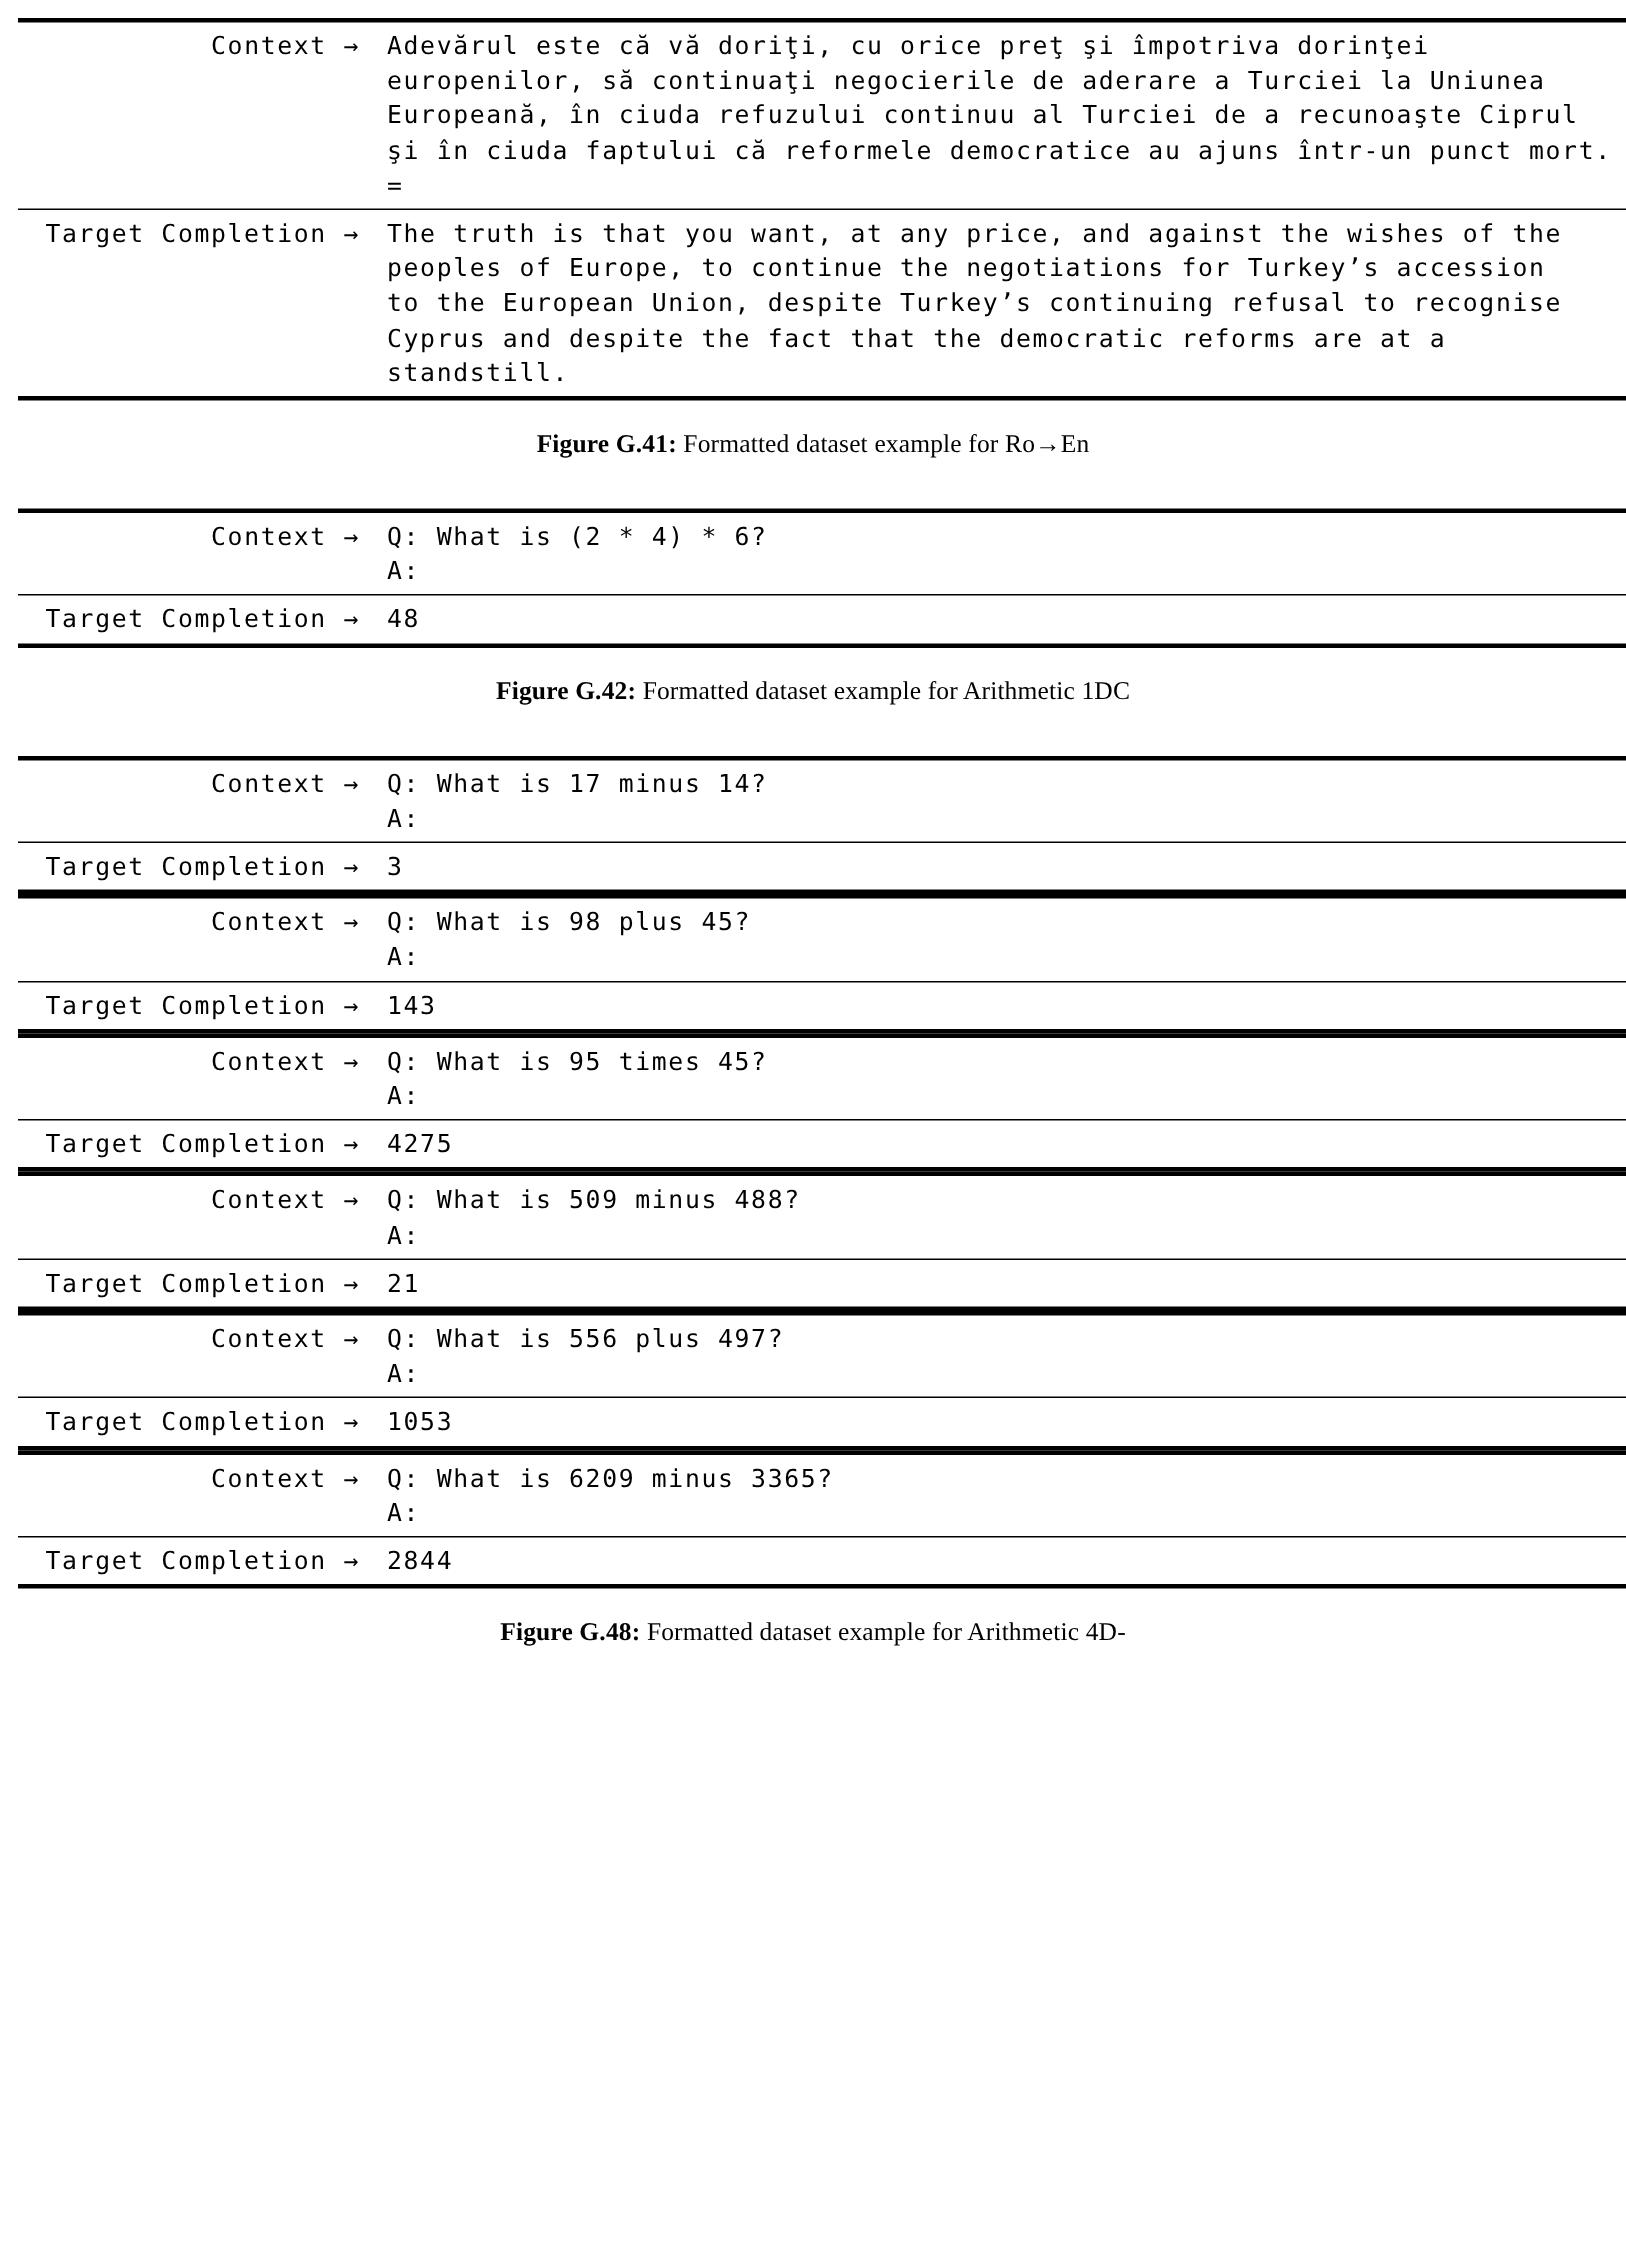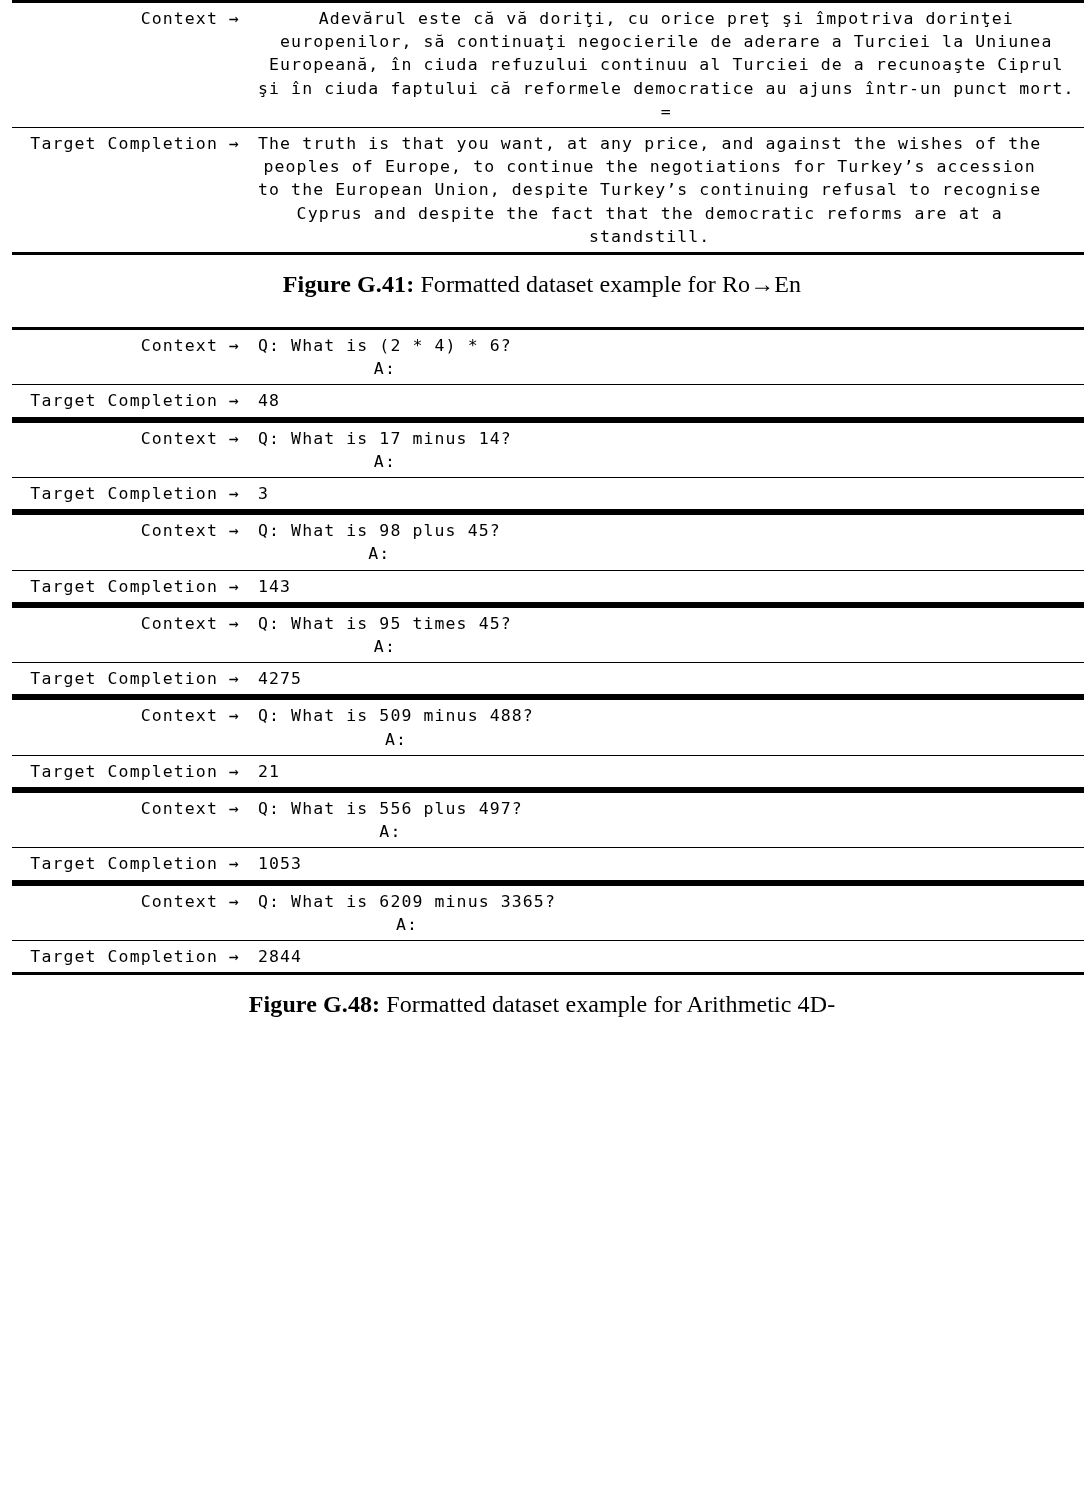--- a/index.html
+++ b/index.html
@@ -5,21 +5,21 @@
   * { margin: 0; padding: 0; box-sizing: border-box; }
   html, body {
     background: #ffffff;
     width: 1084px;
     height: 1494px;
     overflow: hidden;
     font-family: "DejaVu Sans Mono", "Liberation Mono", monospace;
     color: #000000;
   }
   .page {
-    padding-top: 0;
+    padding-top: 12px;
     width: 1084px;
   }
   .example-table {
     margin-left: 12px; 
   }
   .rule { height: 0; width: 100%; }
   .rule.thick { border-top: 3.5px solid #000; }
   .rule.thin  { border-top: 1.5px solid #000; }
   .row {
     display: flex;
@@ -34,25 +34,24 @@
     line-height: 23.2px;
     letter-spacing: 1.1px;
     white-space: pre;
   }
   .content-col {
     margin-left: 18px;
     font-size: 16.5px;
     line-height: 23.2px;
     letter-spacing: 1.1px;
     white-space: pre;
-    text-align: center;
   }
   .caption {
     font-family: "Liberation Serif", "DejaVu Serif", serif;
-    font-size: 24px;
+    font-size: 17px;
     line-height: 24px;
     letter-spacing: 0.1px;
     text-align: center;
     margin: 17px 0 31px 0;
     width: 1084px;
   }
   .caption .caption-label { font-weight: bold; }
 </style>
 </head>
 <body>
@@ -95,20 +94,24 @@
         <div class="content-col">Q: What is (2 * 4) * 6?
 A:</div>
       </div>
       <div class="rule thin"></div>
       <div class="row">
         <div class="label-col">Target Completion →</div>
         <div class="content-col">48</div>
       </div>
       <div class="rule thick"></div>
     </div>
+    <p class="caption">
+      <span class="caption-label">Figure G.42:</span>
+      <span class="caption-text">Formatted dataset example for Arithmetic 1DC</span>
+    </p>
   </section>
 
   <section class="figure-block">
     <div class="example-table">
       <div class="rule thick"></div>
       <div class="row">
         <div class="label-col">Context →</div>
         <div class="content-col">Q: What is 17 minus 14?
 A:</div>
       </div>

